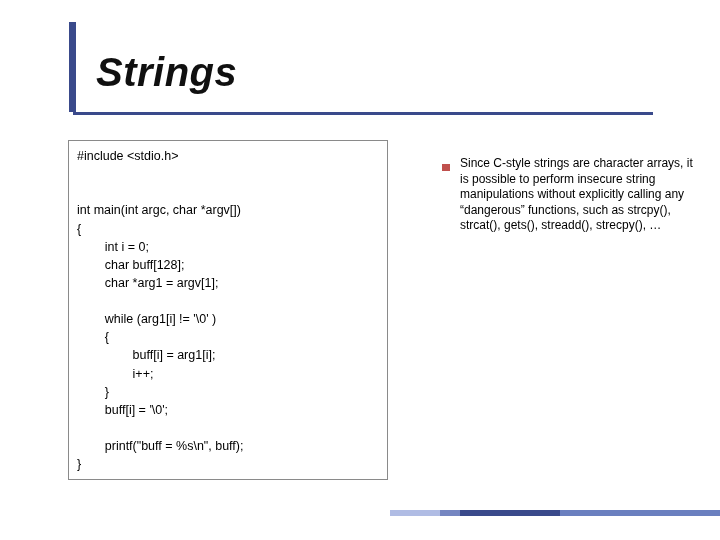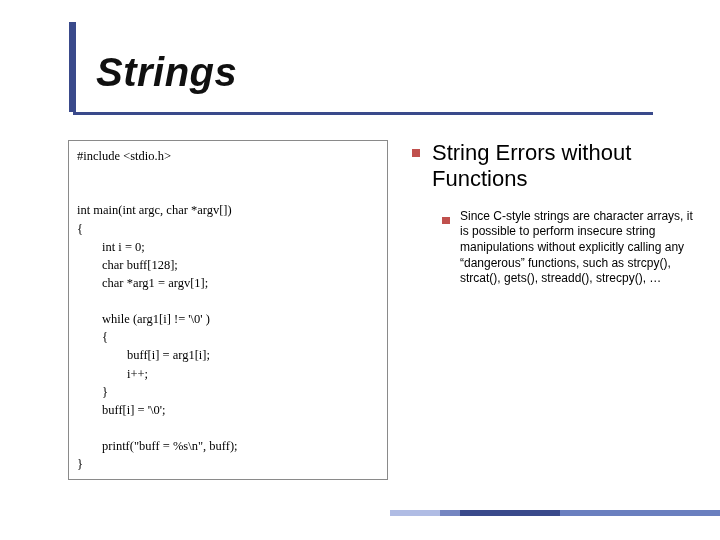--- a/index.html
+++ b/index.html
@@ -13,21 +13,21 @@
   .title { position: relative; left: 24px; top: 0; font-style: italic; font-size: 40px; letter-spacing: 0.5px; color: #101010; }
 
   
   .code-box {
     position: absolute;
     left: 68px; top: 140px;
     width: 320px; height: 340px;
     border: 1px solid #8a8a8a;
     background: #fff;
     padding: 6px 8px;
-    font-family: Liberation Serif, serif;
+    font-family: Liberation Sans, sans-serif;
     font-size: 12.5px;
     line-height: 1.45;
     white-space: pre;
     color: #000;
   }
 
   
   .right-col { position: absolute; left: 412px; top: 140px; width: 286px; }
   .bullet-row { display: flex; align-items: flex-start; }
   .bullet-square { width: 8px; height: 8px; background: #c0504d; flex: 0 0 8px; margin-top: 9px; margin-right: 12px; }
@@ -66,24 +66,20 @@
         {
                 buff[i] = arg1[i];
                 i++;
         }
         buff[i] = '\0';
 
         printf("buff = %s\n", buff);
 }</pre>
 
   <div class="right-col">
-    <div class="bullet-row">
-      <div class="bullet-square"></div>
-      <div class="h2-text">String Errors without Functions</div>
-    </div>
     <div class="sub-wrap">
       <div class="bullet-square sm"></div>
       <div class="body-text">Since C-style strings are character arrays, it is possible to perform insecure string manipulations without explicitly calling any “dangerous” functions, such as strcpy(), strcat(), gets(), streadd(), strecpy(), …</div>
     </div>
   </div>
 
   <div class="stripe a"></div>
   <div class="stripe b"></div>
   <div class="stripe c"></div>
 </div>

